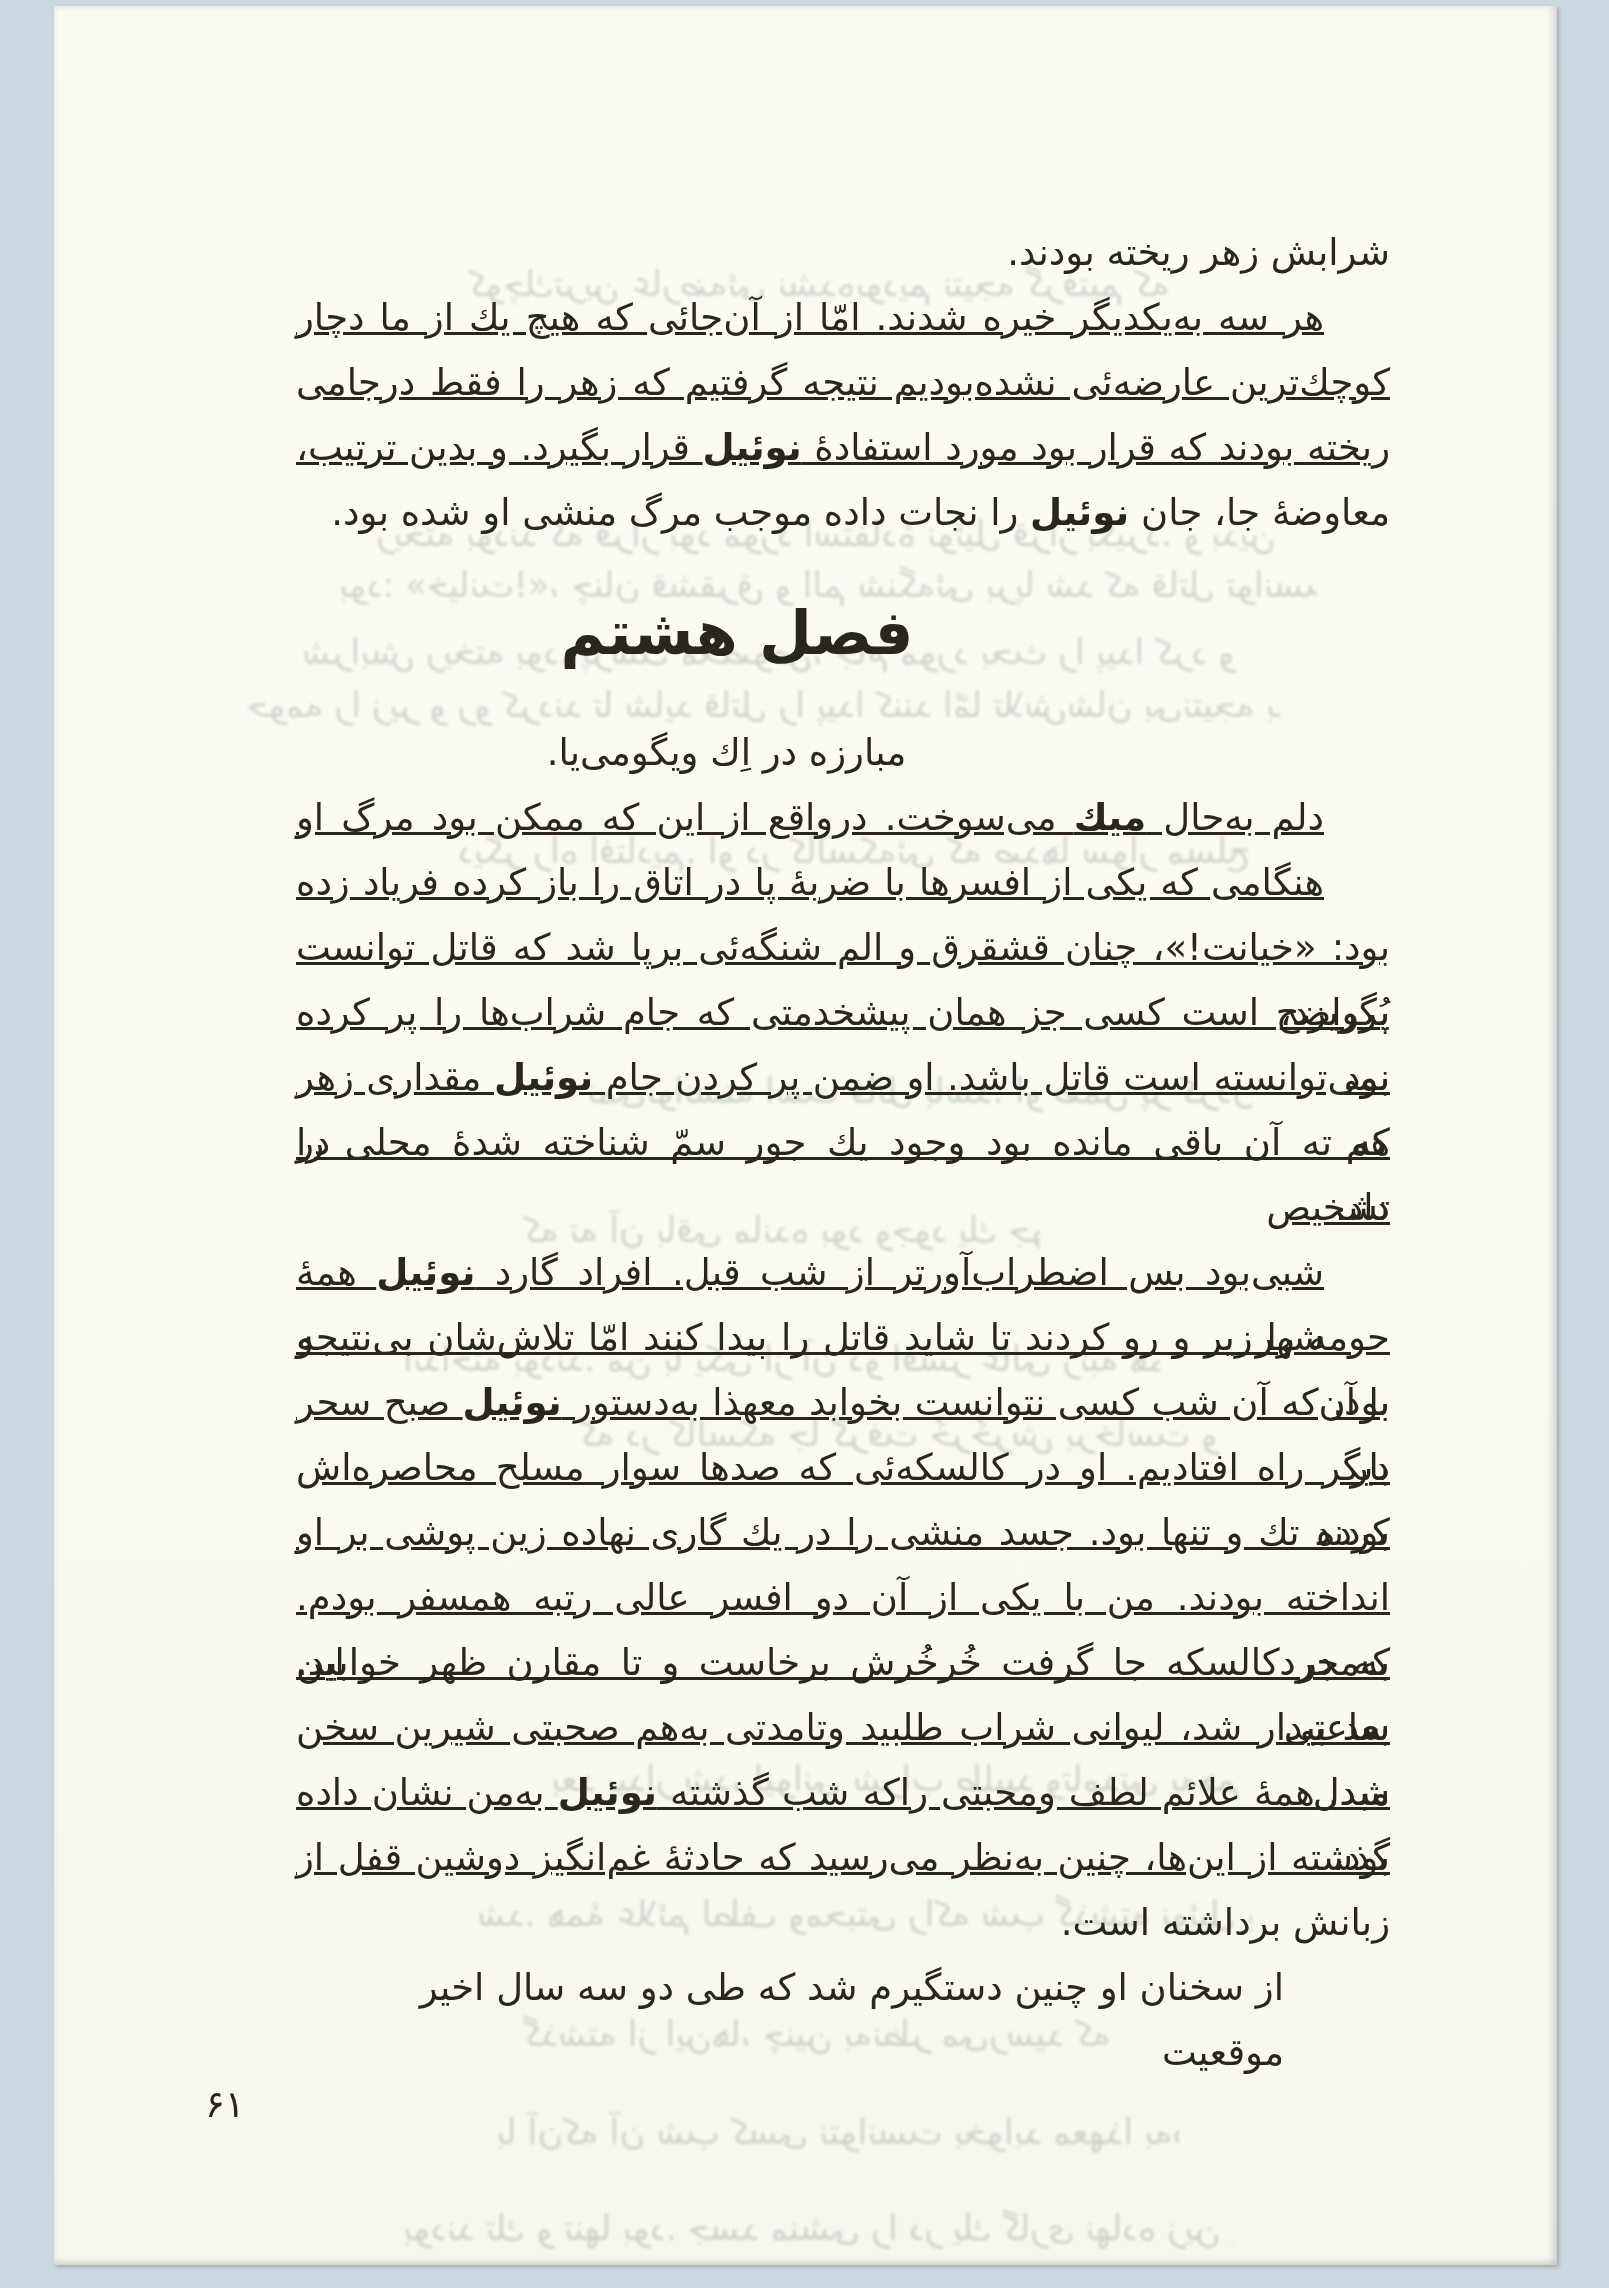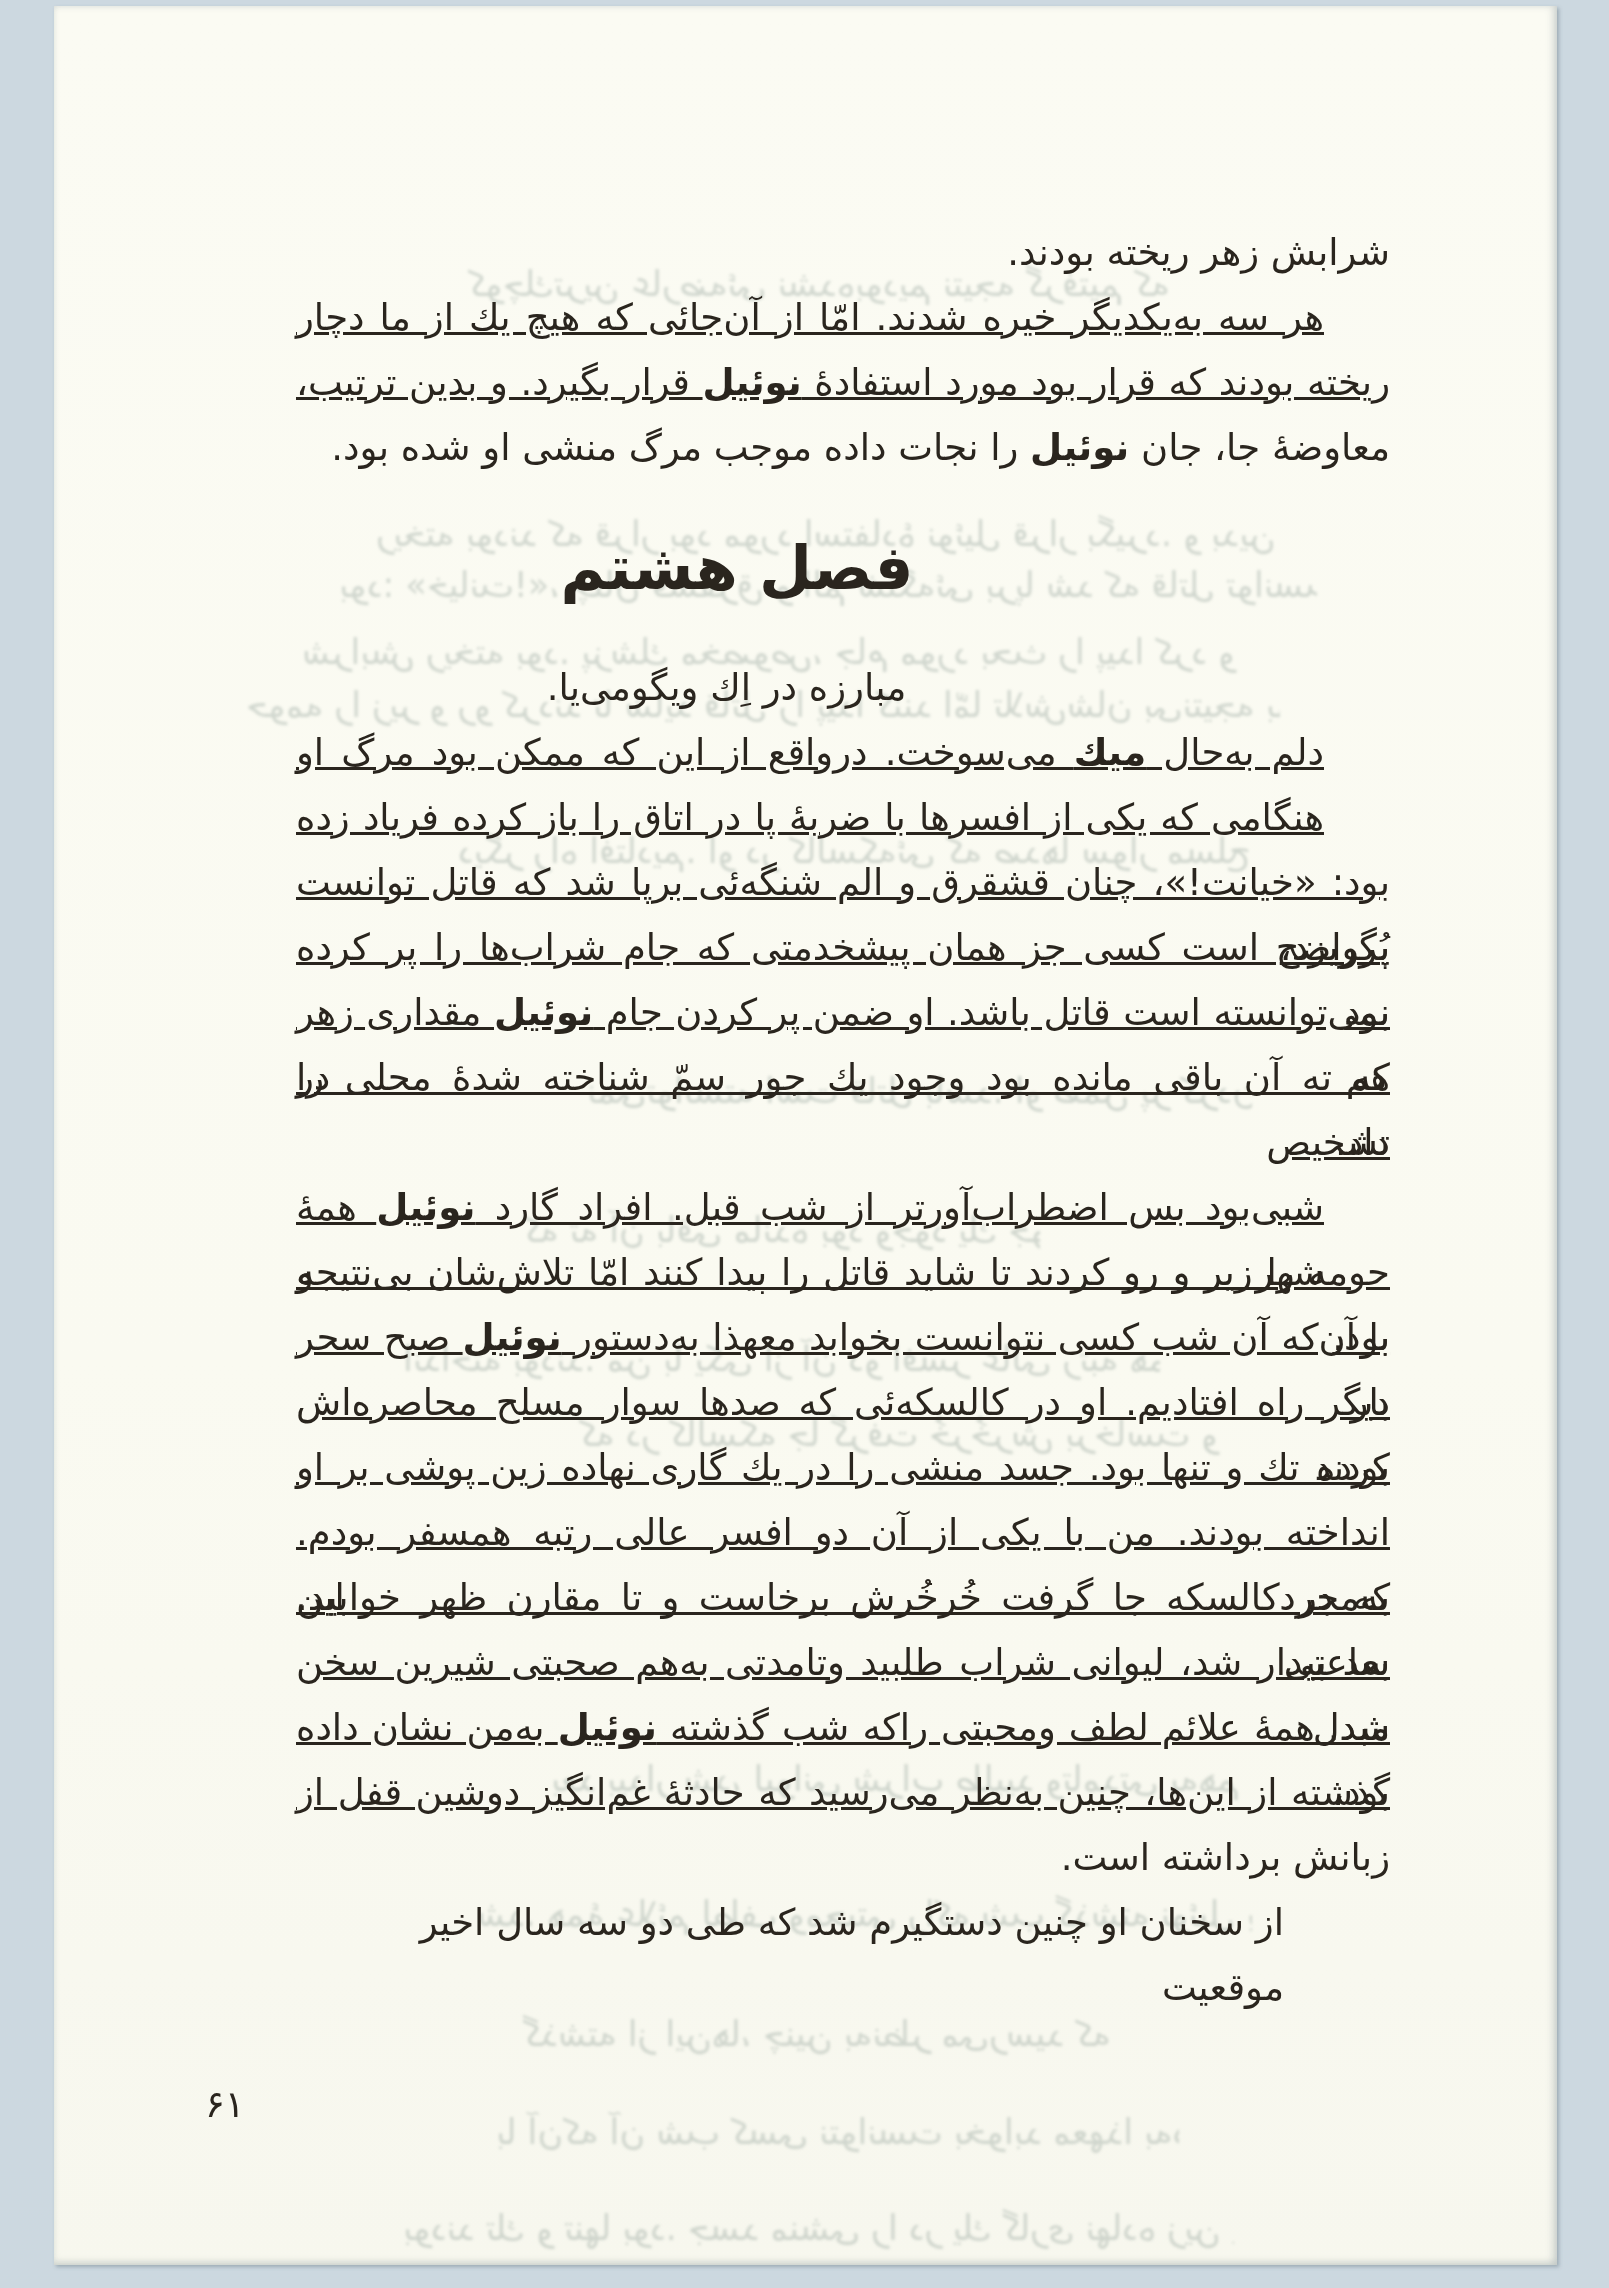--- a/index.html
+++ b/index.html
@@ -77,20 +77,21 @@
         <div class="ghost" style="top: 1408px; right: 332px; width: 646px;">که در کالسکه جا گرفت خُرخُرش برخاست و تا مقارن ظهر خوابید. ساعتی</div>
         <div class="ghost" style="top: 1753px; right: 305px; width: 701px;">بعد بیدار شد، لیوانی شراب طلبید وتامدتی به‌هم صحبتی شیرین سخن مبدل</div>
         <div class="ghost" style="top: 1888px; right: 305px; width: 775px;">شد. همهٔ علائم لطف ومحبتی راکه شب گذشته نوئیل به‌من نشان داده بود،</div>
         <div class="ghost" style="top: 2008px; right: 443px; width: 591px;">گذشته از این‌ها، چنین به‌نظر می‌رسید که حادثهٔ غم‌انگیز دوشین قفل از</div>
         <div class="ghost" style="top: 2106px; right: 378px; width: 683px;">با آن‌که آن شب کسی نتوانست بخوابد معهذا به‌دستور نوئیل صبح سحر بار</div>
         <div class="ghost" style="top: 2202px; right: 323px; width: 831px;">بودند تك و تنها بود. جسد منشی را در یك گاری نهاده زین پوشی بر او</div>
       </div>
     <div class="text-column">
         <div class="line end"><span>شرابش زهر ریخته بودند.</span></div>
         <div class="line justify indent"><span>هر سه به‌یکدیگر خیره شدند. امّا از آن‌جائی که هیچ یك از ما دچار</span></div>
+        <div class="line justify"><span>کوچك‌ترین عارضه‌ئی نشده‌بودیم نتیجه گرفتیم که زهر را فقط درجامی</span></div>
         <div class="line justify"><span>ریخته بودند که قرار بود مورد استفادهٔ </span><span class="bold">نوئیل</span><span> قرار بگیرد. و بدین ترتیب،</span></div>
         <div class="line end"><span>معاوضهٔ جا، جان </span><span class="bold">نوئیل</span><span> را نجات داده موجب مرگ منشی او شده بود.</span></div>
         <div class="line heading"><span class="bold">فصل هشتم</span></div>
         <div class="line dateline"><span>مبارزه در اِك ویگومی‌یا.</span></div>
         <div class="line justify indent"><span>دلم به‌حال </span><span class="bold">میك</span><span> می‌سوخت. درواقع از این که ممکن بود مرگ او</span></div>
         <div class="line justify indent"><span>هنگامی که یکی از افسرها با ضربهٔ پا در اتاق را باز کرده فریاد زده</span></div>
         <div class="line justify"><span>بود: «خیانت!»، چنان قشقرق و الم شنگه‌ئی برپا شد که قاتل توانست بگریزد،</span></div>
         <div class="line justify"><span>پُرواضح است کسی جز همان پیشخدمتی که جام شراب‌ها را پر کرده بود</span></div>
         <div class="line justify"><span>نمی‌توانسته است قاتل باشد. او ضمن پر کردن جام </span><span class="bold">نوئیل</span><span> مقداری زهر هم در</span></div>
         <div class="line justify"><span>که ته آن باقی مانده بود وجود یك جور سمّ شناخته شدهٔ محلی را تشخیص</span></div>

